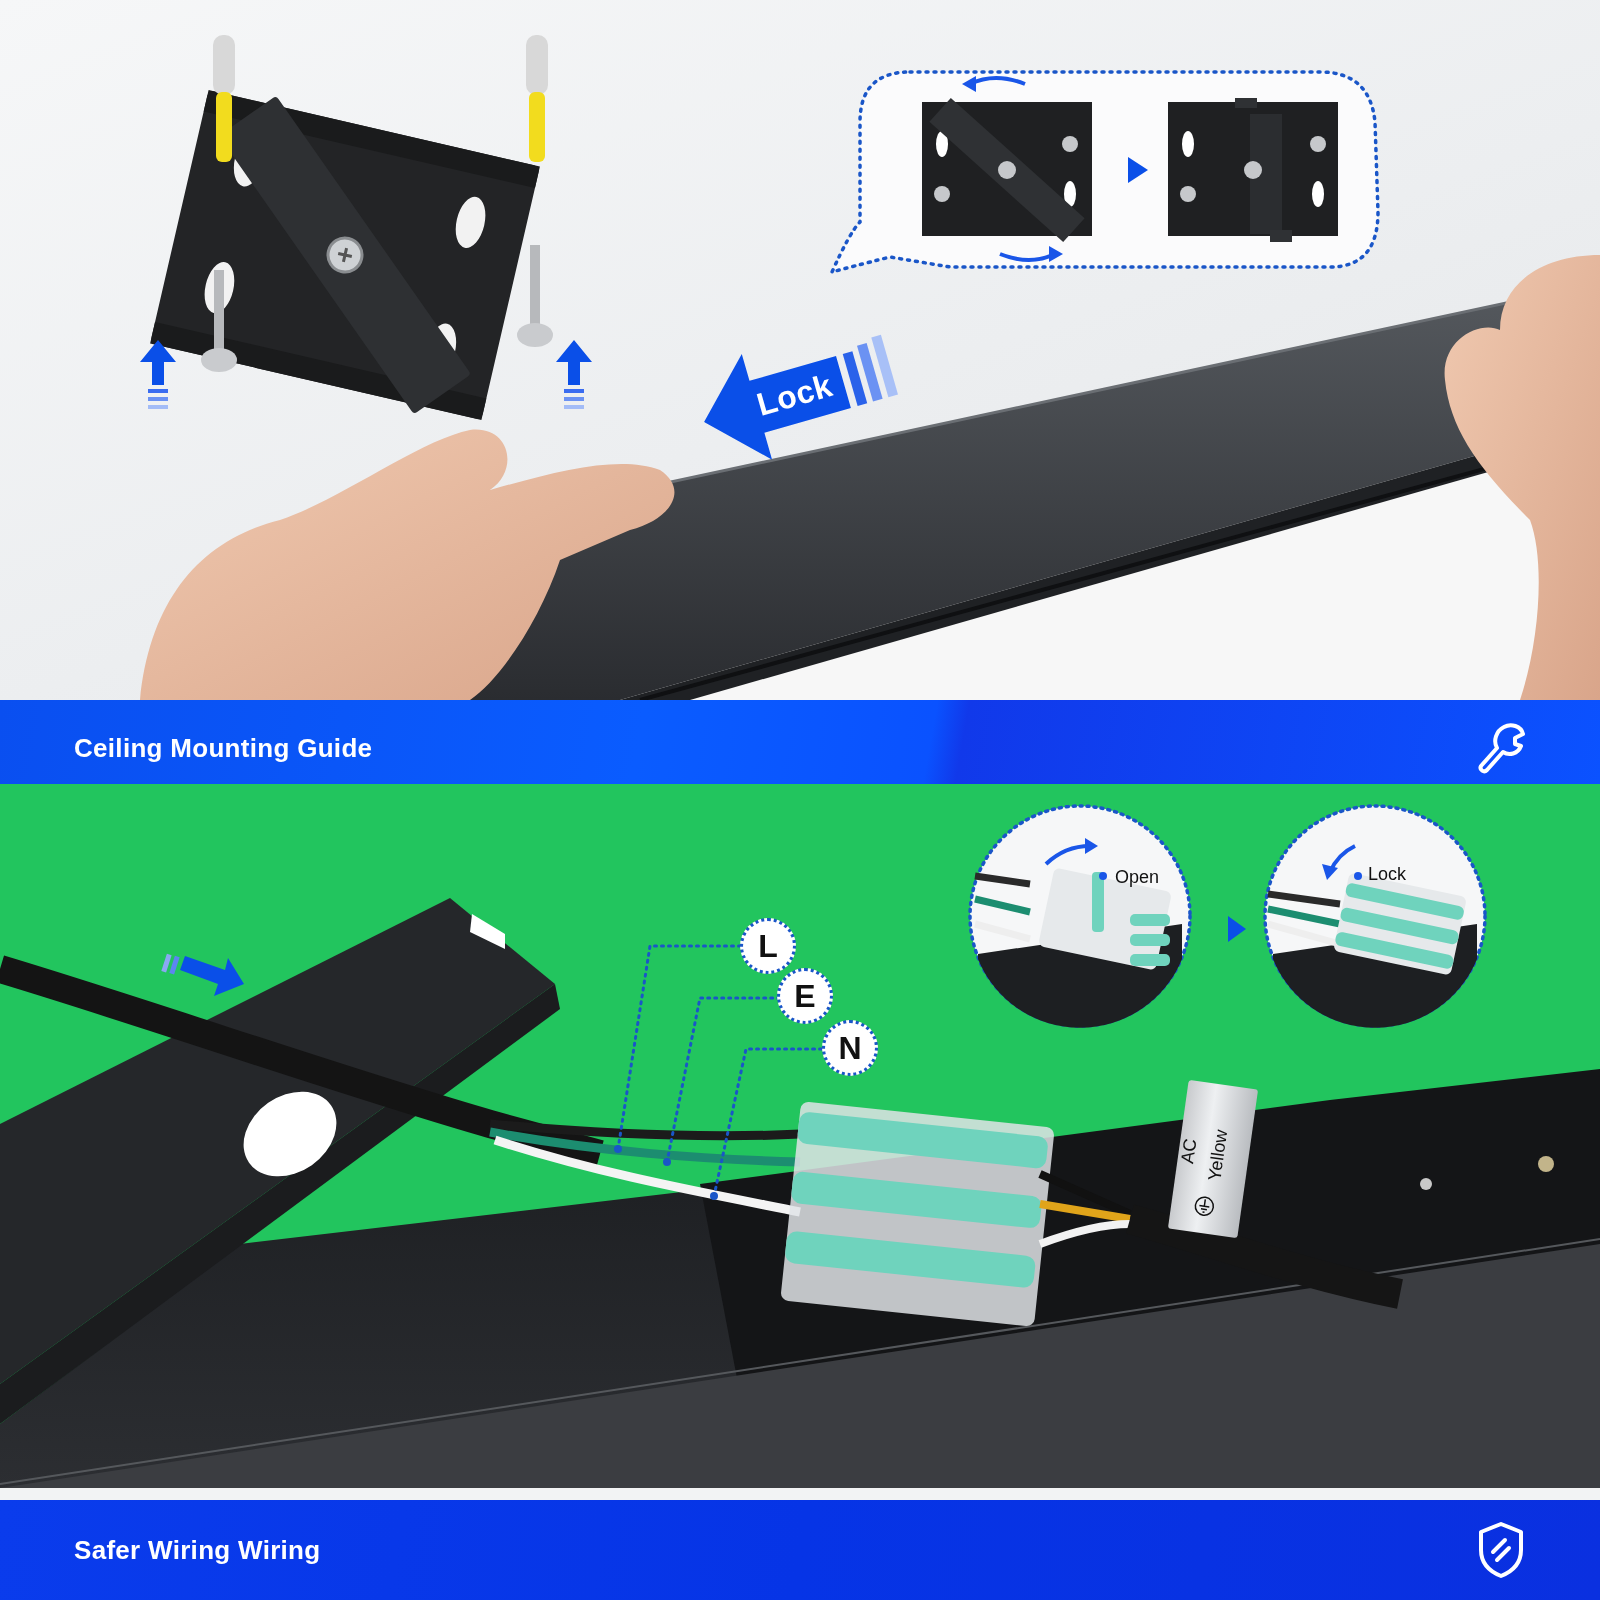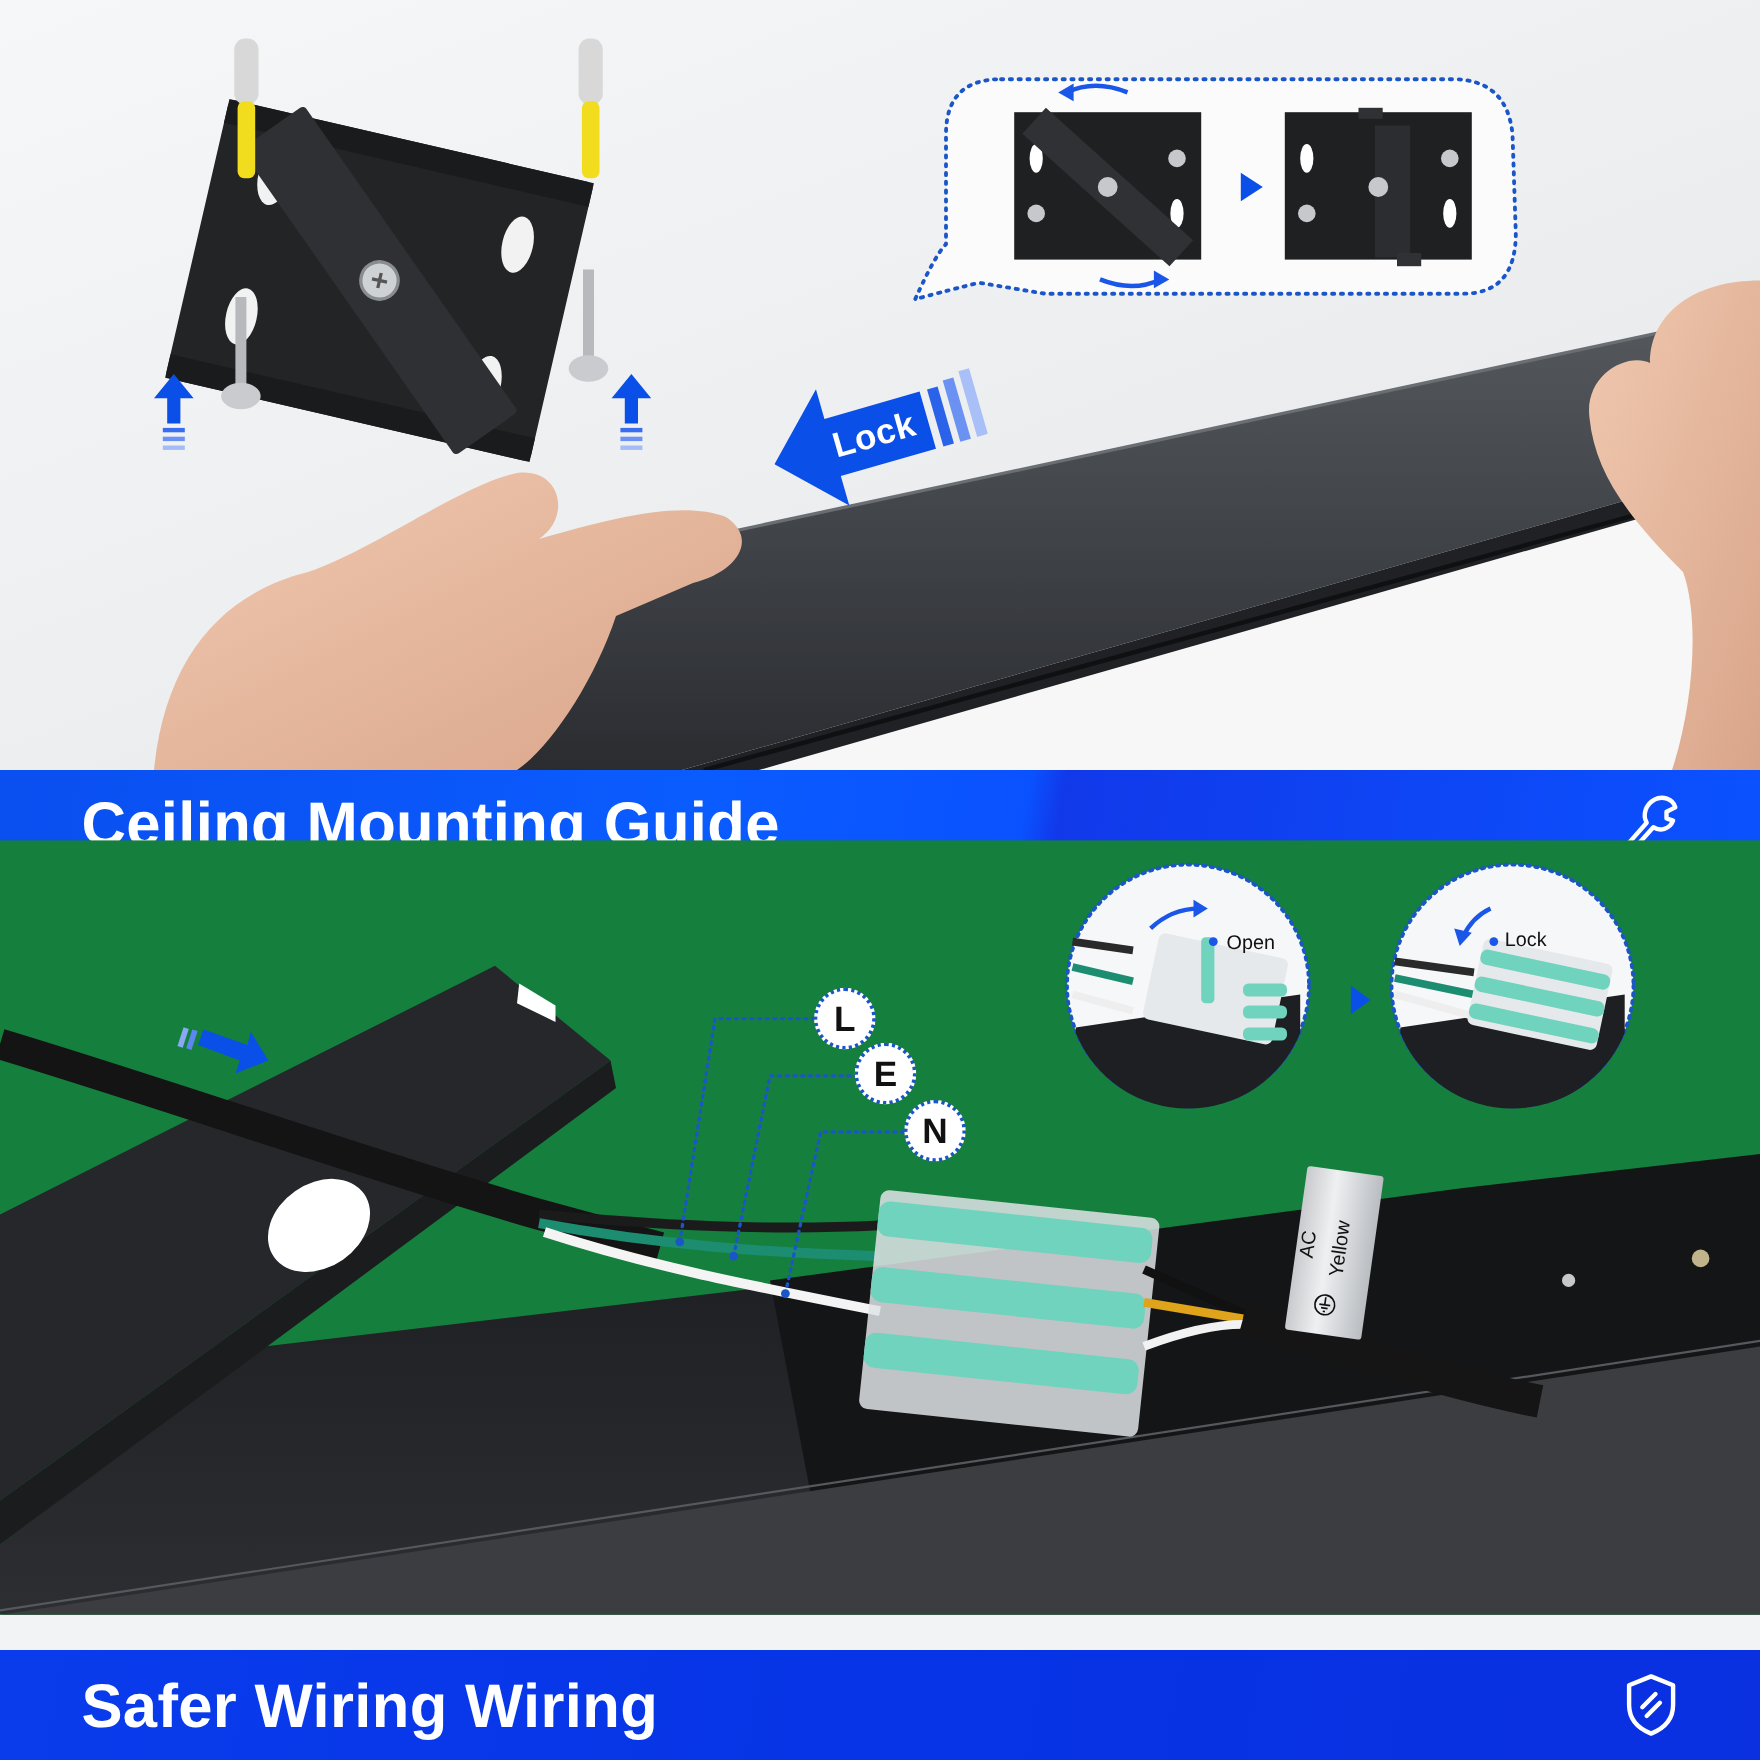--- a/index.html
+++ b/index.html
@@ -1,23 +1,23 @@
 <!DOCTYPE html>
 <html><head>
 <meta charset="utf-8">
 <style>
   html,body{margin:0;padding:0;}
   body{width:1600px;height:1600px;position:relative;overflow:hidden;background:#f2f3f4;font-family:"Liberation Sans","DejaVu Sans",sans-serif;}
   .panel{position:absolute;left:0;width:1600px;overflow:hidden;}
   #top-panel{top:0;height:700px;background:linear-gradient(160deg,#f6f7f8 0%,#eceef0 55%,#e4e6e8 100%);}
-  #bottom-panel{top:764px;height:704px;background:#15803d;}
+  #bottom-panel{top:784px;height:704px;background:#22c55e;}
   .banner{position:absolute;left:0;width:1600px;display:flex;align-items:center;justify-content:space-between;box-sizing:border-box;padding:0 68px 0 74px;}
   #banner-top{top:700px;height:96px;background:linear-gradient(100deg,#0a4ff0 0%,#0a5cff 40%,#0a52ff 58%,#1139ea 60%,#0b52ff 100%);}
   #banner-bottom{top:1500px;height:100px;background:linear-gradient(100deg,#0a3cec 0%,#0634e6 50%,#0a30e0 100%);}
-  .banner-title{color:#fff;font-weight:bold;font-size:56px;letter-spacing:0.3px;}
+  .banner-title{color:#fff;font-weight:bold;font-size:26px;letter-spacing:0.3px;}
   .banner-icon{width:62px;height:62px;display:flex;align-items:center;justify-content:center;}
   .abs{position:absolute;}
   
   .lock-arrow{left:700px;top:338px;width:210px;height:110px;transform:rotate(-16deg);transform-origin:center;}
   .lock-label{position:absolute;left:56px;top:36px;color:#fff;font-weight:bold;font-size:32px;letter-spacing:0.5px;}
   
   .callout{left:830px;top:62px;width:560px;height:215px;}
   .small-label{position:absolute;color:#111;font-size:18px;}
   .len-circle{position:absolute;width:56px;height:56px;border-radius:50%;border:3px dotted #1a56c8;box-sizing:border-box;display:flex;align-items:center;justify-content:center;font-weight:bold;font-size:32px;color:#111;background:#fff;}
   .tape-label{position:absolute;left:1178px;top:1100px;width:70px;height:150px;background:linear-gradient(90deg,#c8cacd,#eef0f2 40%,#b9bcc0);transform:rotate(8deg);border-radius:3px;}

